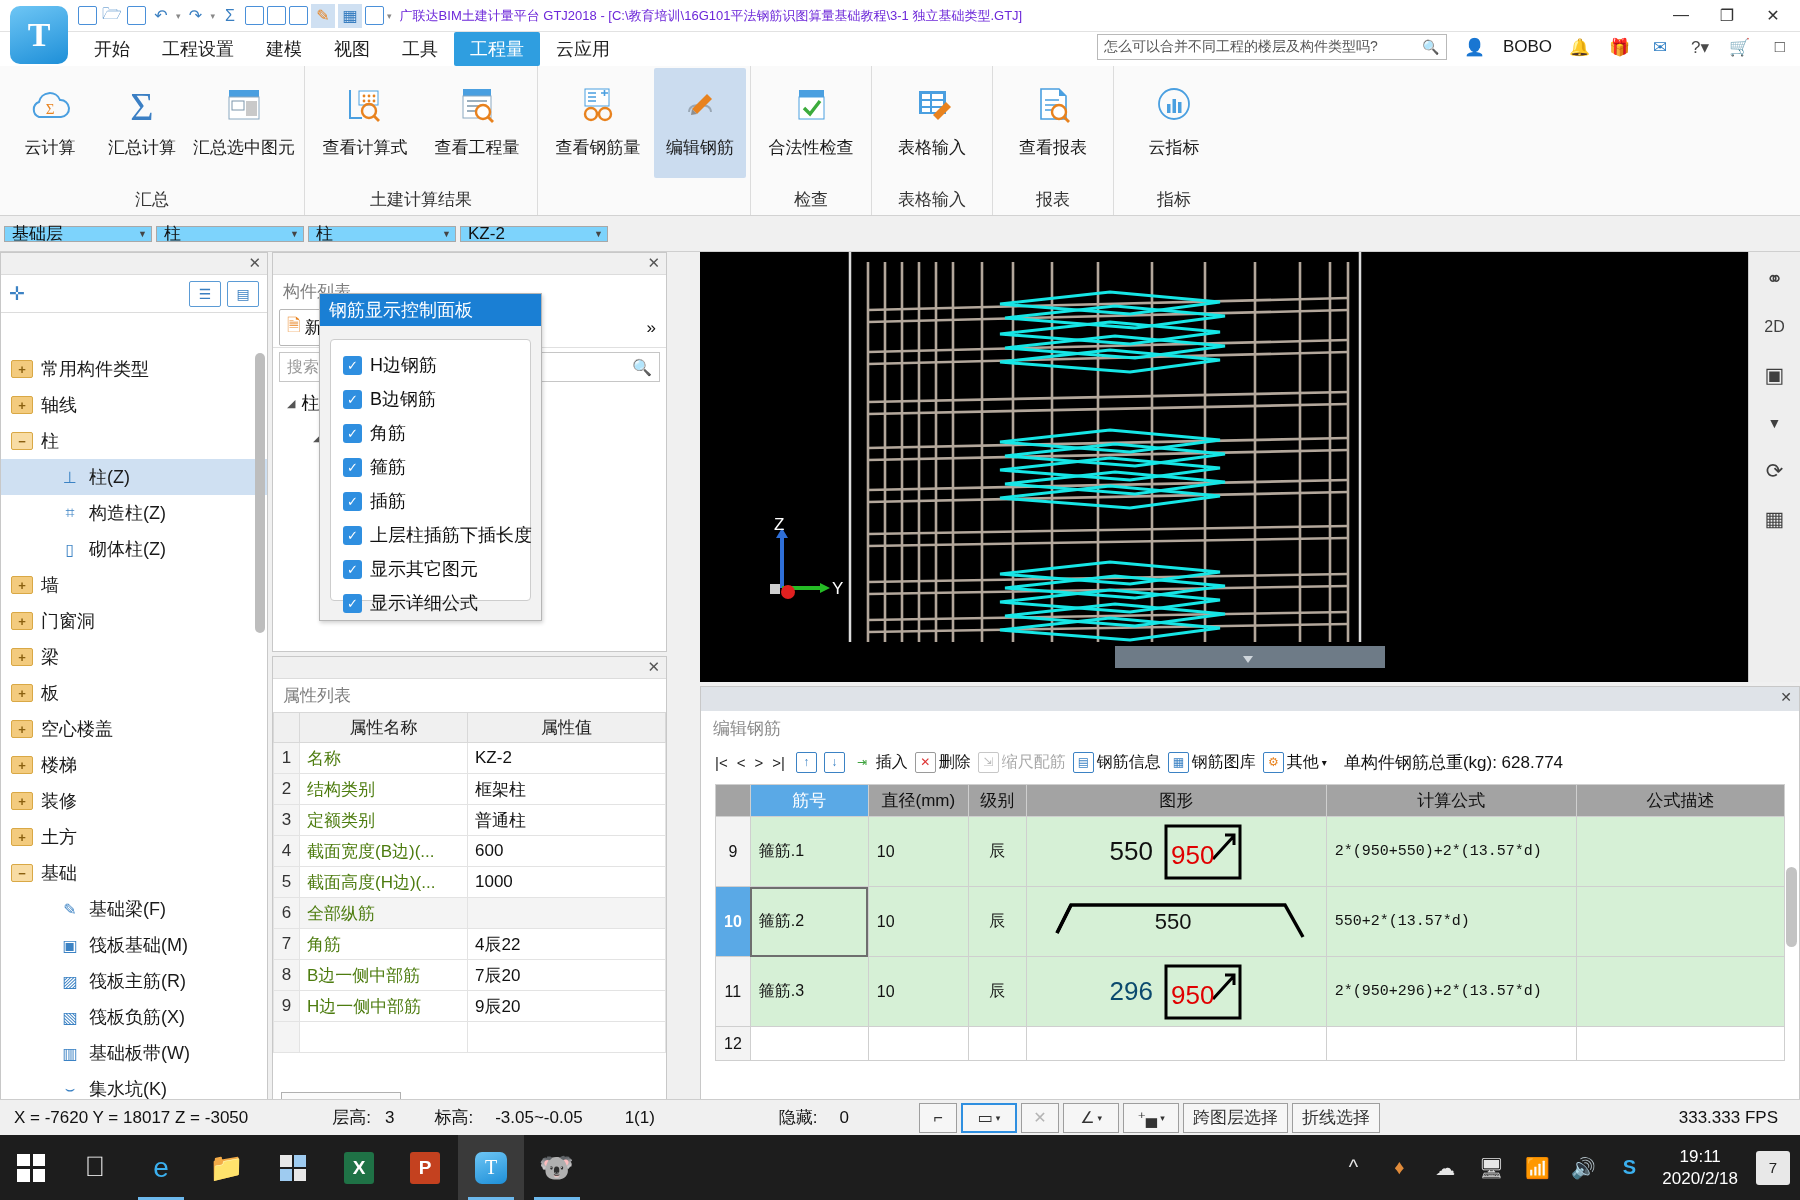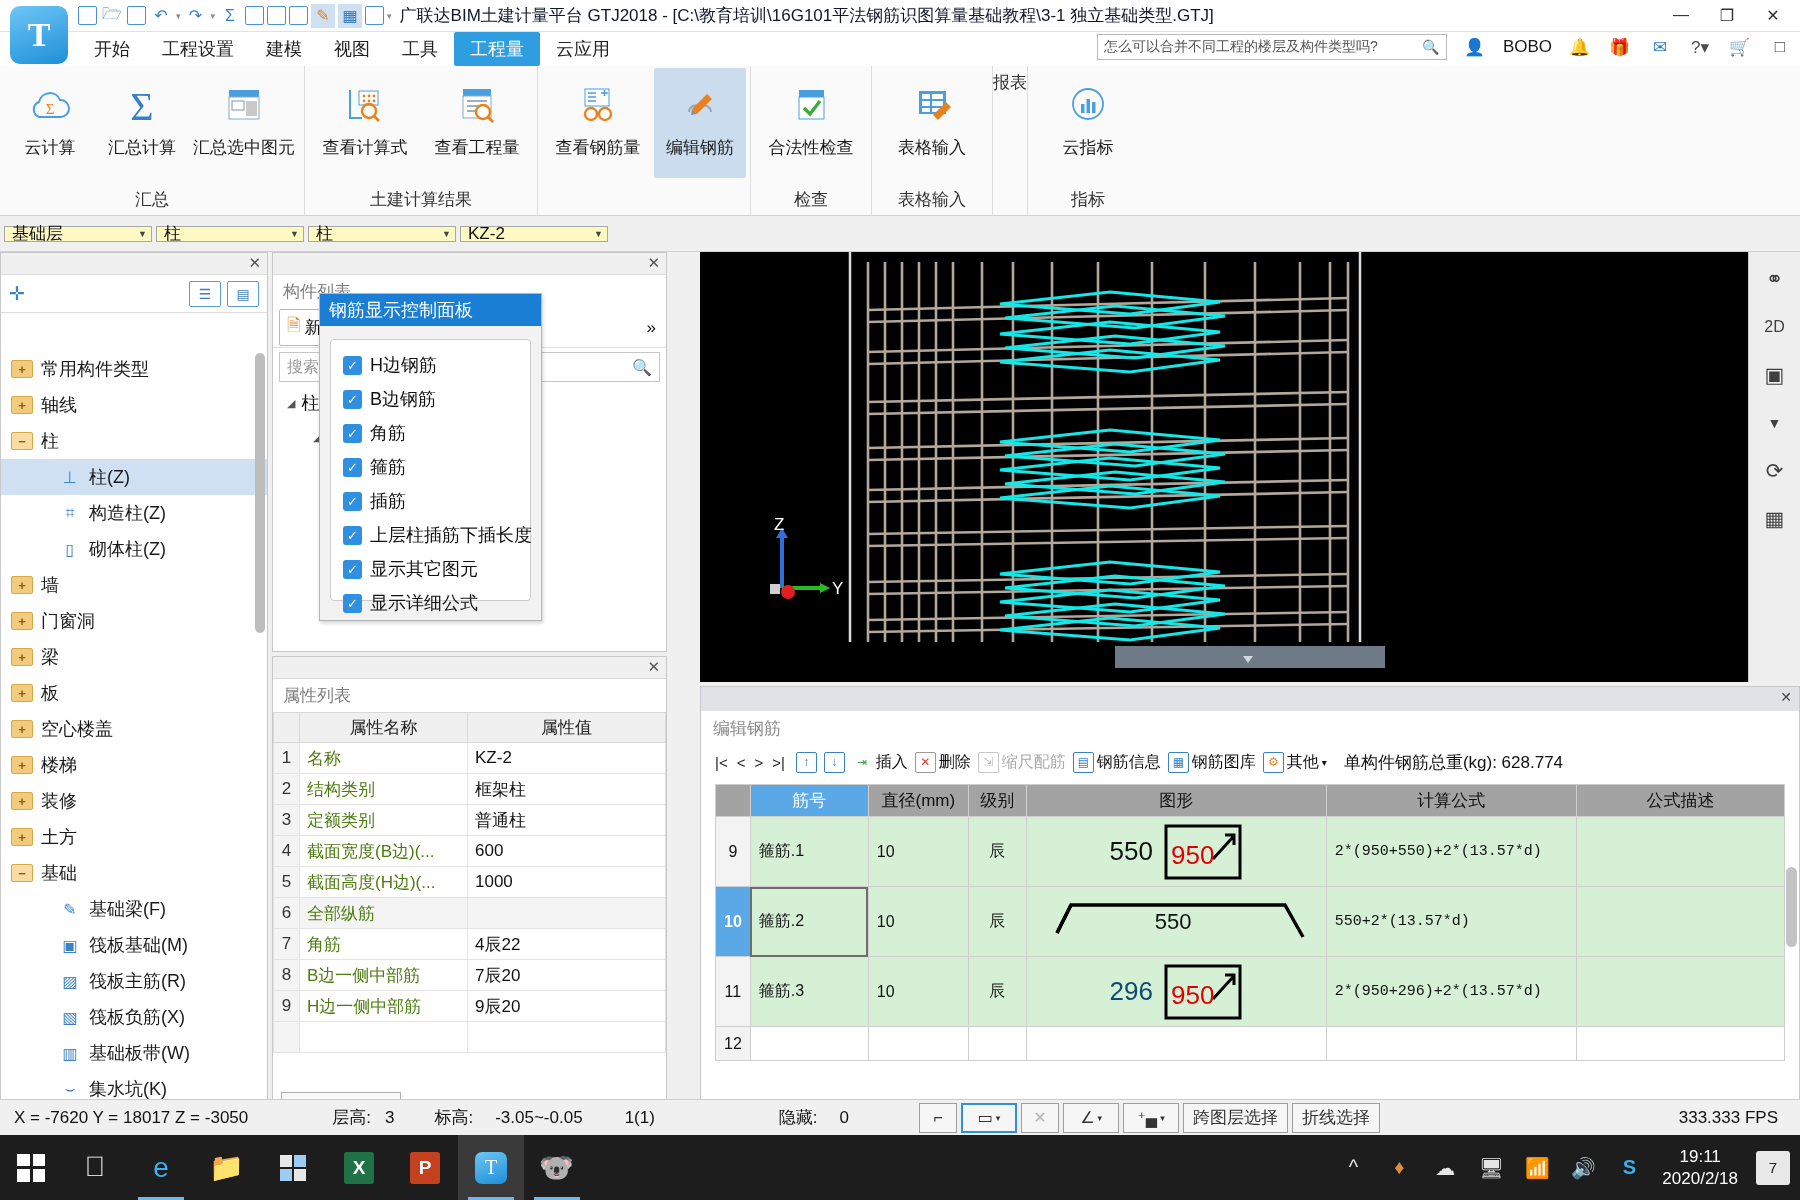--- a/index.html
+++ b/index.html
@@ -28,21 +28,21 @@
   }
   .qat { display: flex; align-items: center; gap: 3px; margin-left: 78px; }
   .qicon {
     width: 24px; height: 24px; display: inline-flex;
     align-items: center; justify-content: center;
     color: #3a7fc1; font-size: 16px;
   }
   .qicon.box { border: 1.6px solid #4a90d9; border-radius: 2px; width: 19px; height: 19px; }
   .qsep { color: #888; font-size: 9px; }
   #title-text {
-    margin-left: 8px; font-size: 17px; color: #0f172a; white-space: nowrap;
+    margin-left: 8px; font-size: 13px; color: #6d28d9; white-space: nowrap;
   }
   #winbtns { position: absolute; right: 4px; top: 0; display: flex; }
   #winbtns div {
     width: 46px; height: 30px; display: flex; align-items: center;
     justify-content: center; color: #333; font-size: 16px;
   }
 
   
   #menubar {
     height: 34px; background: #ffffff; display: flex; align-items: center;
@@ -91,21 +91,21 @@
   .rbtn .ic { height: 52px; display: flex; align-items: center; justify-content: center; }
   .rbtn .lbl { font-size: 17px; color: #1a1a1a; margin-top: 4px; white-space: nowrap; }
   .rbtn.w110 { width: 112px; }
 
   
   #selbar {
     height: 36px; background: #f0f0f0; display: flex; align-items: center;
     padding: 0 4px; gap: 4px; border-bottom: 1px solid #cfcfcf;
   }
   .combo {
-    height: 16px; background: #fef9c3; border: 1px solid #a8a8a8;
+    height: 16px; background: #7dd3fc; border: 1px solid #a8a8a8;
     display: flex; align-items: center; font-size: 17px; color: #111;
     padding: 0 4px 0 7px;
   }
   .combo .cv { flex: 1; white-space: nowrap; overflow: hidden; }
   .combo .arr { font-size: 9px; color: #444; padding-left: 8px; }
 
   
   #main { position: absolute; top: 252px; left: 0; right: 0; bottom: 65px; }
 
   .panel { position: absolute; background: #fff; border: 1px solid #c8c8c8; }
@@ -511,20 +511,36 @@
             <path d="M24 29 L37 16 l5 5 L29 34 Z" fill="#e8821e"></path>
           </svg>
         </div>
         <div class="lbl">表格输入</div>
       </div>
     </div>
     <div class="rgroup-label">表格输入</div>
   </div>
 
   <div class="rgroup">
+    <div class="rgroup-items">
+      <div class="rbtn w110">
+        <div class="ic">
+          <svg width="46" height="40" viewBox="0 0 46 40" class="sh-svg">
+            <path d="M11 3 h18 l7 7 v23 H11 Z" fill="#fff" stroke="#4a9fe0" stroke-width="1.6"></path>
+            <path d="M29 3 v7 h7" fill="#4a9fe0"></path>
+            <g stroke="#4a9fe0" stroke-width="1.5">
+                <path d="M15 14h14M15 19h14M15 24h8"></path>
+              </g>
+            <circle cx="29" cy="26" r="7" fill="#fff" stroke="#e8821e" stroke-width="2.4"></circle>
+            <path d="M34 31 l5 5" stroke="#e8821e" stroke-width="2.8"></path>
+          </svg>
+        </div>
+        <div class="lbl">查看报表</div>
+      </div>
+    </div>
     <div class="rgroup-label">报表</div>
   </div>
 
   <div class="rgroup" style="border-right:none;">
     <div class="rgroup-items">
       <div class="rbtn w110">
         <div class="ic">
           <svg width="46" height="40" viewBox="0 0 46 40" class="sh-svg">
             <circle cx="23" cy="18" r="15" fill="none" stroke="#4a9fe0" stroke-width="1.8"></circle>
             <g fill="#4a9fe0">

